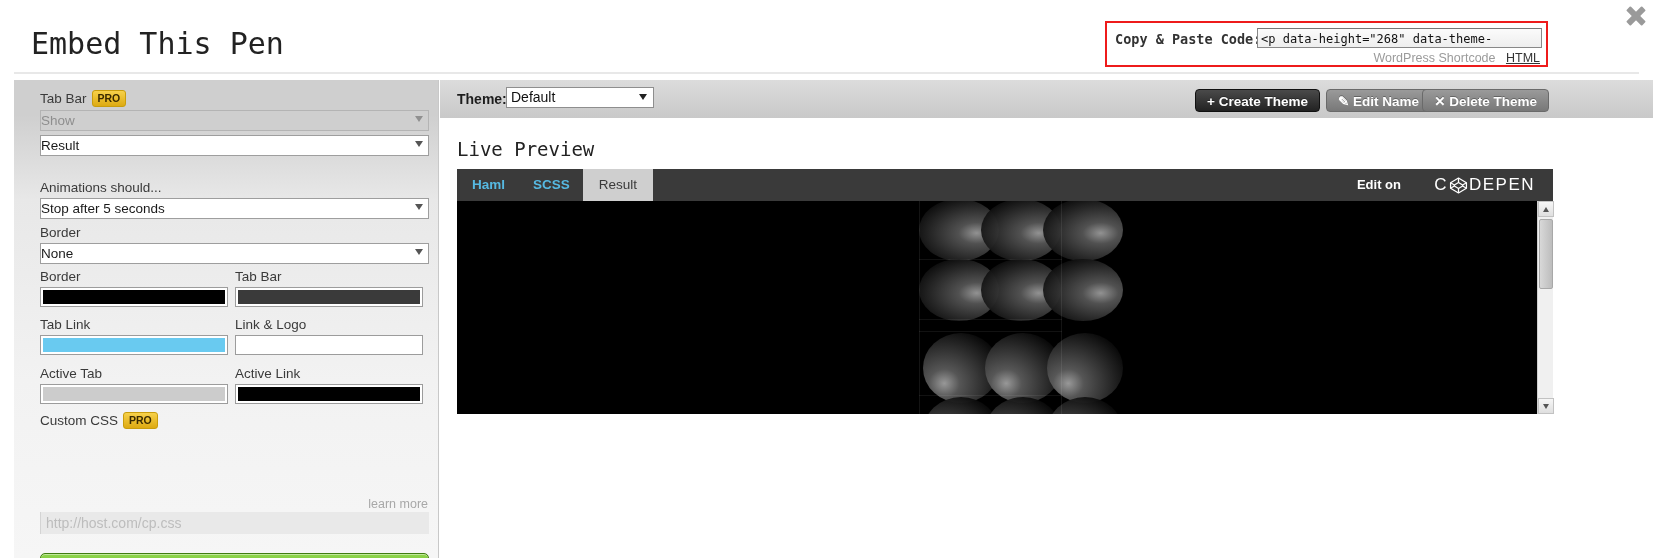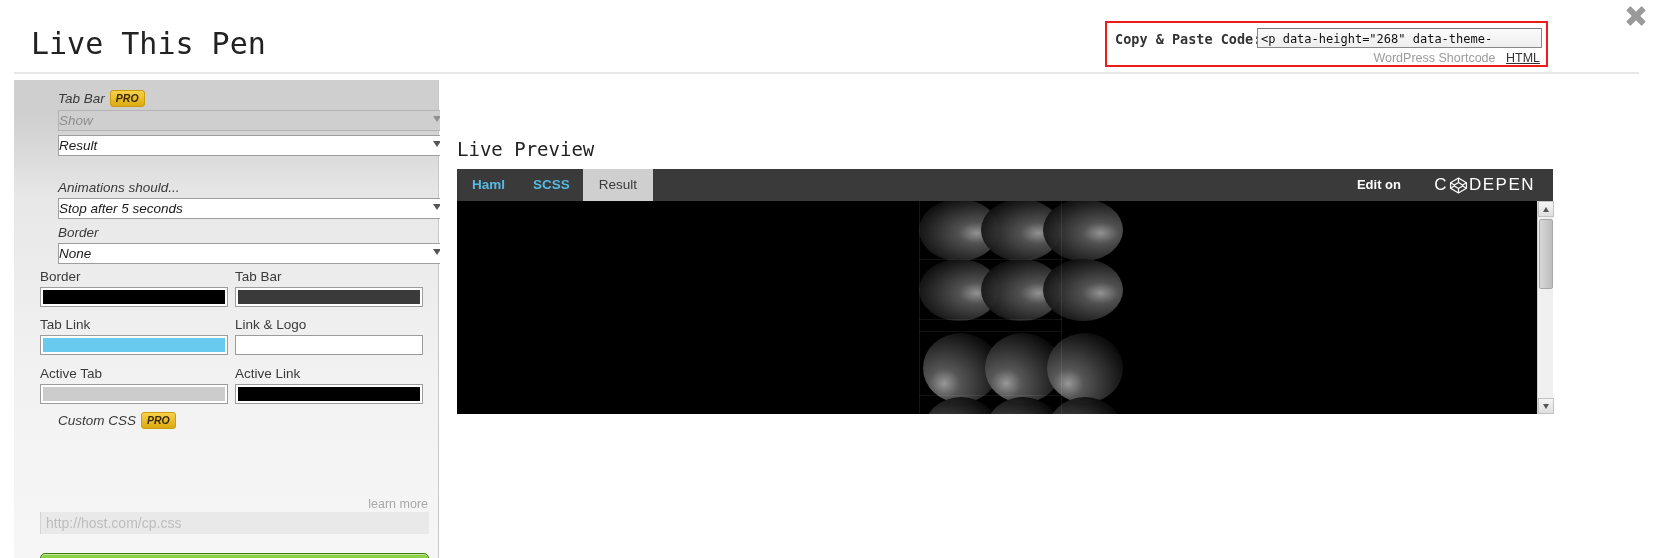--- a/index.html
+++ b/index.html
@@ -44,21 +44,21 @@
     white-space:nowrap; overflow:hidden; }
   #copy-links { position:absolute; right:6px; top:28px;
     font-size:12.5px; white-space:nowrap; }
   #wp-link { color:#9b9b9b; }
   #html-link { color:#333; text-decoration:underline; margin-left:7px; }
 
   
   #leftpanel { position:absolute; left:14px; top:80px; width:425px; height:478px;
     background:linear-gradient(to bottom,#cfcfcf 0px,#cfcfcf 35px,#e8e8e8 120px,#f2f2f2 300px,#f6f6f6 478px);
     border-right:1px solid #c8c8c8; }
-  .fld { position:absolute; left:44px; width:389px;font-style:italic; }
+  .fld { position:absolute; left:26px; width:389px; }
   .fld-label { font-size:13.5px; color:#3a3a3a; margin-bottom:3px; white-space:nowrap; }
   .pro-badge { display:inline-block; background:linear-gradient(to bottom,#f7d14a,#ddaa12);
     color:#3a2a00; font-size:10.5px; font-weight:bold; border-radius:3px;
     padding:1px 5px 2px 5px; margin-left:5px; vertical-align:1px;
     border:1px solid #c99d0c; }
   .sel { position:relative; width:389px; height:21px; border:1px solid #9e9e9e;
     background:#fff; font-size:13.5px; color:#1a1a1a; line-height:19px;
     overflow:hidden; white-space:nowrap; cursor:pointer; }
   .sel.disabled { background:#cfcfcf; color:#8e8e8e; border-color:#b4b4b4; }
   .sel .caret { position:absolute; right:5px; top:5px; width:0;height:0;
@@ -158,21 +158,21 @@
 
   #drag-resize { position:absolute; left:0; top:245px; width:1096px; height:26px;
     background:linear-gradient(to bottom,#f4f4f4,#e7e7e7); border:1px solid #d2d2d2;
     border-top:none; text-align:center; line-height:25px; font-size:13px;
     color:#4a4a4a; cursor:ns-resize; }
 </style>
 </head>
 <body>
 
 <div id="topbar">
-  <div id="page-title">Live This Pen</div>
+  <div id="page-title">Embed This Pen</div>
   <div id="title-rule"></div>
 
   <div id="close-btn">
     <div class="bar b1"></div>
       <div class="bar b2"></div>
   </div>
 
   <div id="copybox">
     <div id="copy-label">Copy &amp; Paste Code:</div>
     <div id="copy-input">&lt;p data-height="268" data-theme-</div>
@@ -246,20 +246,27 @@
   </div>
   <div id="learn-more">learn more</div>
   <div id="css-input">http://host.com/cp.css</div>
 
   <div id="save-btn">Save Theme</div>
 
 </div>
 
 <div id="rightarea">
 
+  <div id="theme-bar">
+    <div id="theme-label">Theme:</div>
+    <div id="theme-select"><span>Default</span><span class="caret"></span></div>
+    <div class="tbtn" id="btn-create">+ Create Theme</div>
+    <div class="tbtn" id="btn-edit">✎ Edit Name</div>
+    <div class="tbtn" id="btn-delete">✕ Delete Theme</div>
+  </div>
 
   <div id="live-preview-title">Live Preview</div>
 
   <div id="embed">
     <div id="tabbar">
       <div class="tab link" id="tab-haml">Haml</div>
       <div class="tab link" id="tab-scss">SCSS</div>
       <div class="tab active" id="tab-result">Result</div>
       <div id="tab-arrow"></div>
       <div id="edit-on">Edit on</div>

